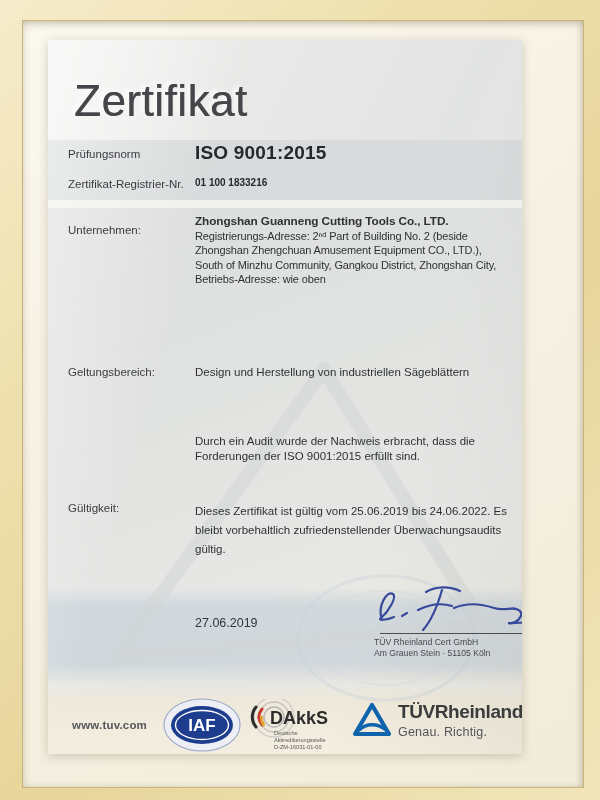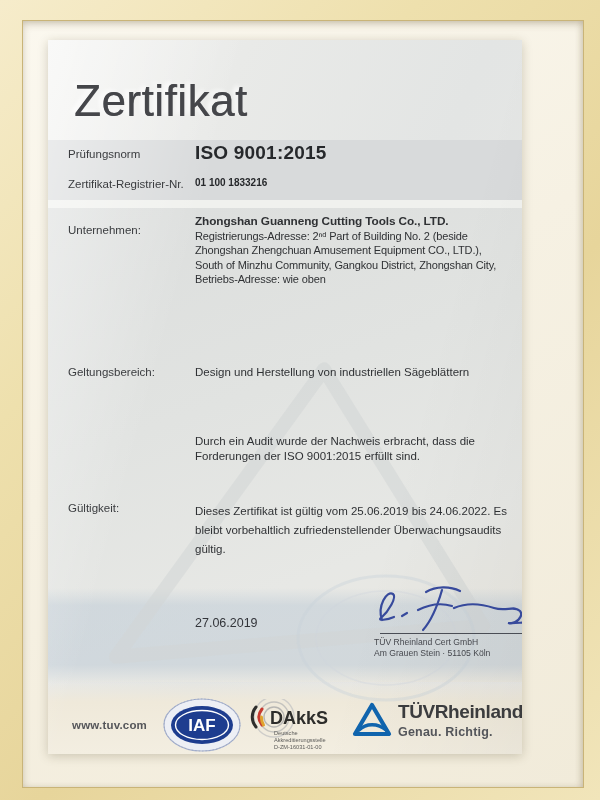--- a/index.html
+++ b/index.html
@@ -68,21 +68,21 @@
     font-size:8.6px;line-height:10.5px;color:#46484e;}
   
   .footer{position:absolute;left:16px;top:655px;width:474px;height:59px;}
   .website{position:absolute;left:8px;top:24px;font-size:11.5px;font-weight:bold;color:#55565a;letter-spacing:.2px;}
   .iaf{position:absolute;left:98px;top:2px;}
   .dakks{position:absolute;left:180px;top:4px;}
   .tuv-logo{position:absolute;left:288px;top:6px;}
   .tuv-text{position:absolute;left:334px;top:6px;}
   .tuv-brand{font-size:19px;font-weight:bold;color:#3b3c3e;letter-spacing:-.4px;}
   .tuv-reg{font-size:9px;vertical-align:7px;color:#7c7d80;}
-  .tuv-tagline{font-size:12.5px;font-weight:bold;color:#53555a;margin-top:2px;letter-spacing:.2px;}
+  .tuv-tagline{font-size:12.5px;font-weight:normal;color:#53555a;margin-top:2px;letter-spacing:.2px;}
 </style>
 </head>
 <body>
 
 <div class="photo">
   <div class="frame">
     <div class="mat">
       <div class="paper">
 
         <div class="overlay ov-band-fields"></div>

